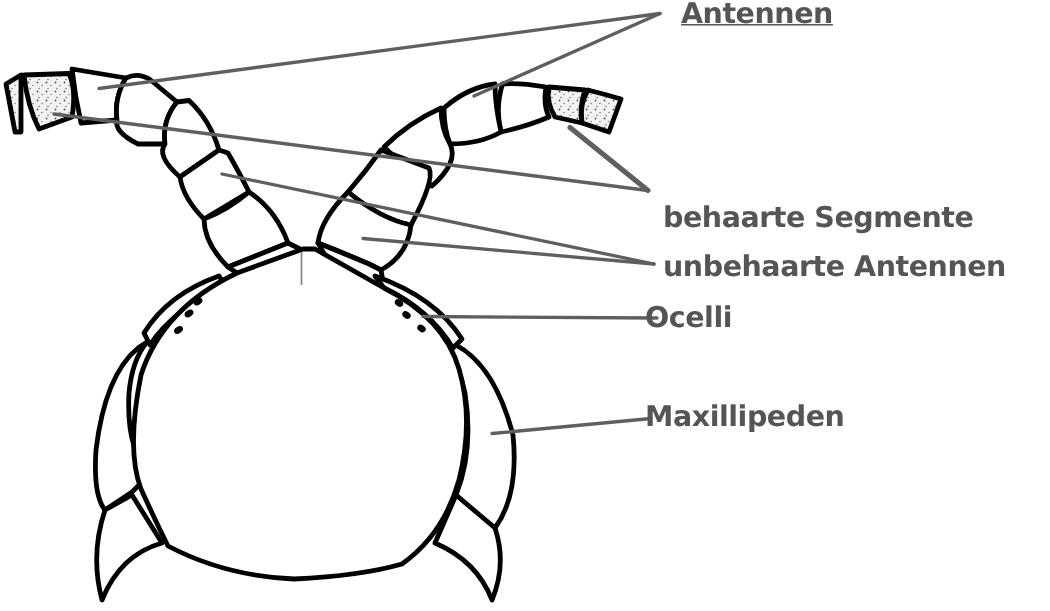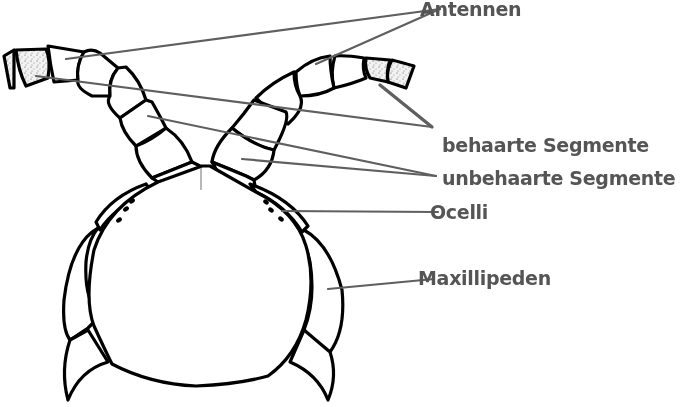--- a/index.html
+++ b/index.html
@@ -84,17 +84,17 @@
 
     <line class="leader" x1="148" y1="116" x2="436" y2="176"></line>
     <line class="leader" x1="242" y1="159" x2="436" y2="176"></line>
 
     <line class="leader" x1="282" y1="211" x2="438" y2="212"></line>
 
     <line class="leader" x1="328" y1="289" x2="434" y2="279"></line>
   </g>
 </svg>
 
-<div class="label" style="left:420px; top:0px;">Antennen</div>
+<div class="label" style="left:454px; top:0px;text-decoration:underline;">Antennen</div>
 <div class="label" style="left:442px; top:136px;">behaarte Segmente</div>
-<div class="label" style="left:442px; top:169px;">unbehaarte Segmente</div>
+<div class="label" style="left:442px; top:169px;">unbehaarte Antennen</div>
 <div class="label" style="left:430px; top:203px;">Ocelli</div>
-<div class="label" style="left:418px; top:269px;">Maxillipeden</div>
+<div class="label" style="left:430px; top:269px;">Maxillipeden</div>
 
 </body></html>

